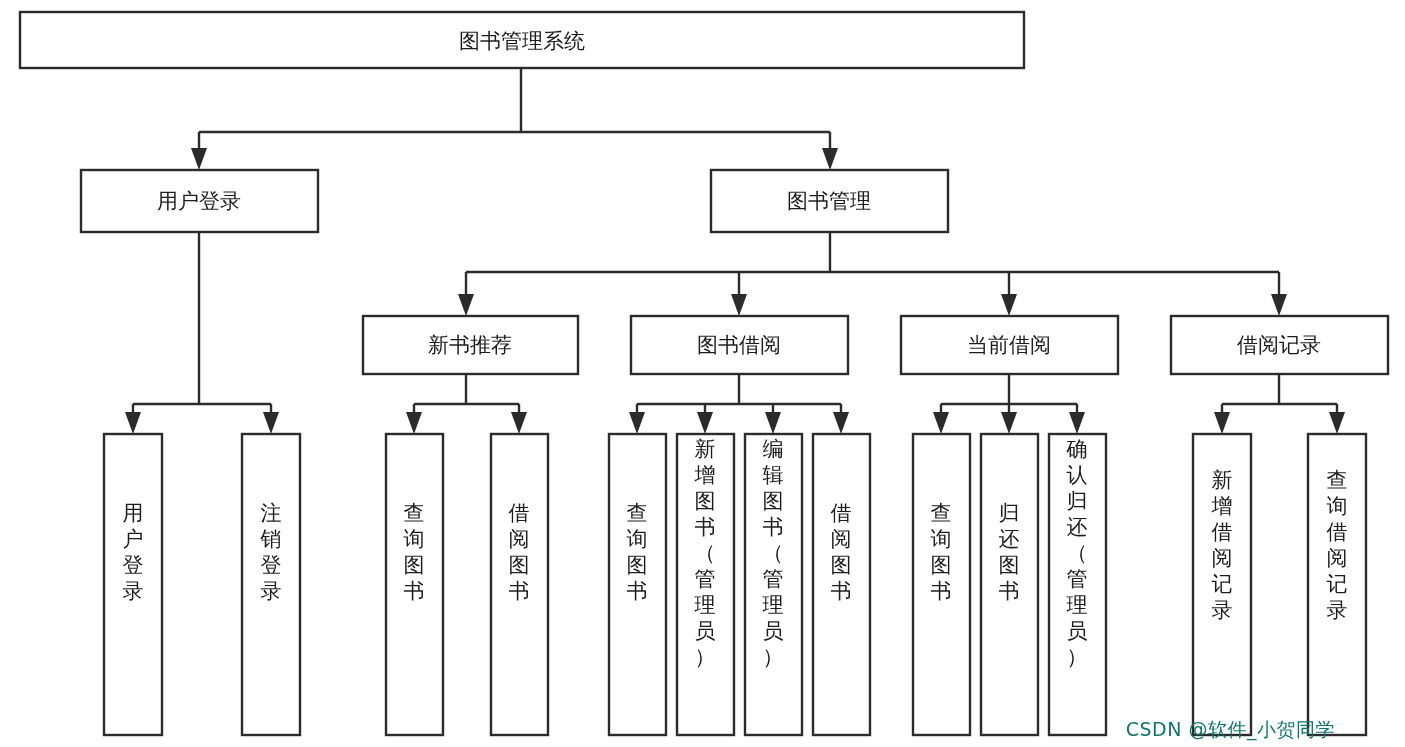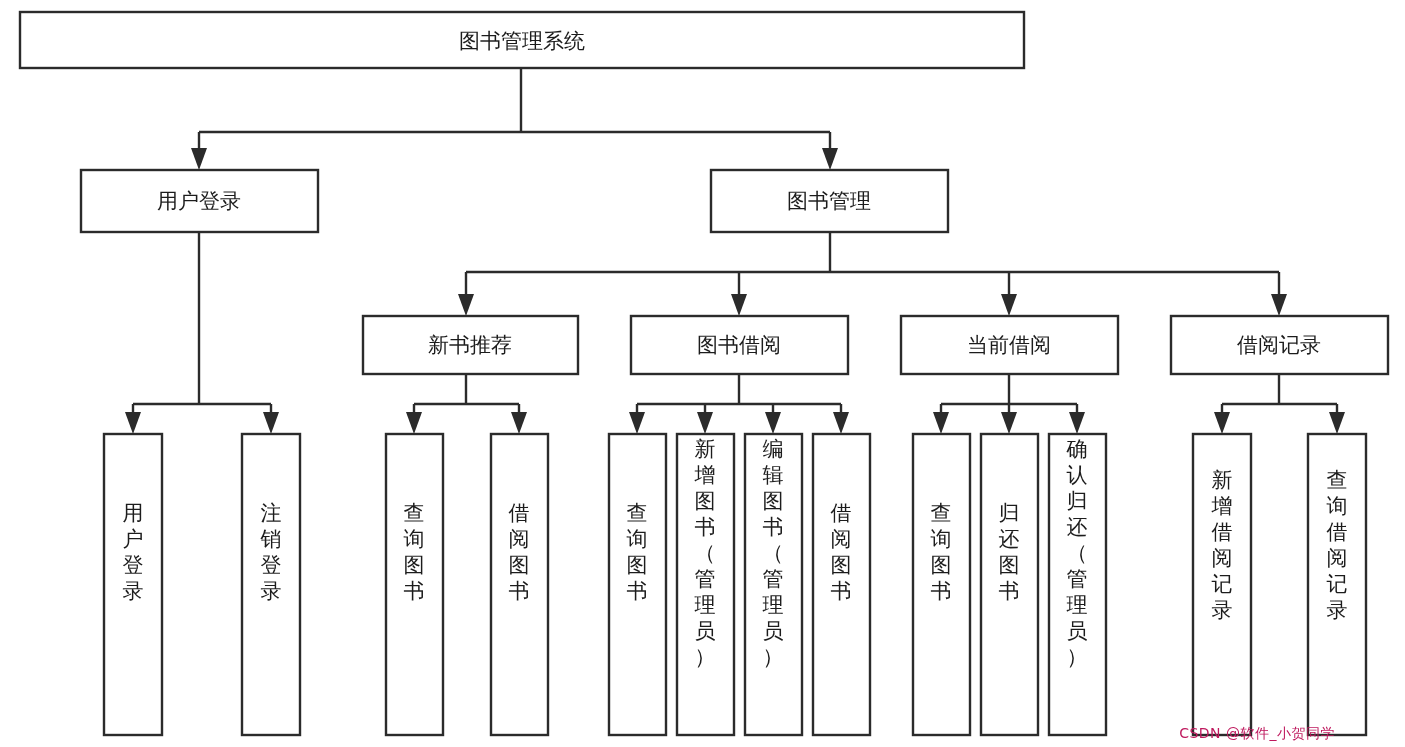--- a/index.html
+++ b/index.html
@@ -53,22 +53,22 @@
     font-family: "DejaVu Sans", "Liberation Sans", sans-serif;
     font-size: 21px;
     fill: #1c1c1c;
     text-anchor: middle;
   }
   .watermark-text {
     position: absolute;
     right: 14px;
     bottom: 4px;
     font-family: "DejaVu Sans", "Liberation Sans", sans-serif;
-    font-size: 14px;
-    color: #be185d;
+    font-size: 19px;
+    color: #0f766e;
     letter-spacing: 0.5px;
     white-space: nowrap;
     user-select: none;
   }
 </style>
 </head>
 <body>
 
 <div id="diagram-root">
 

